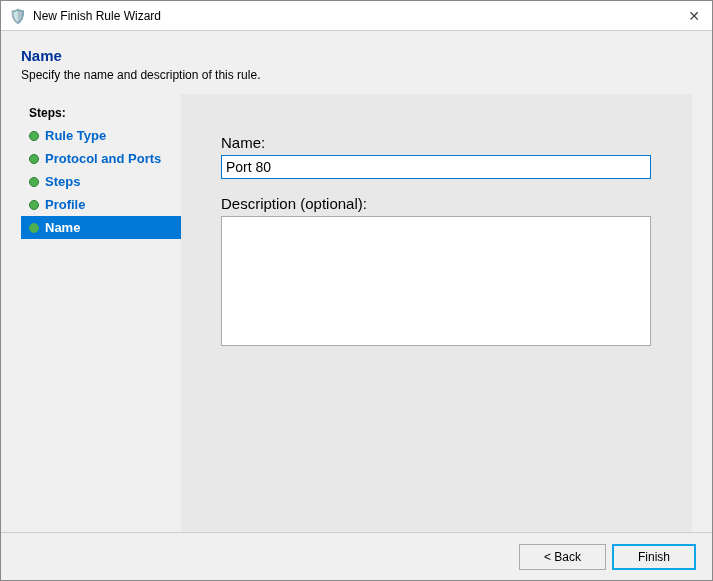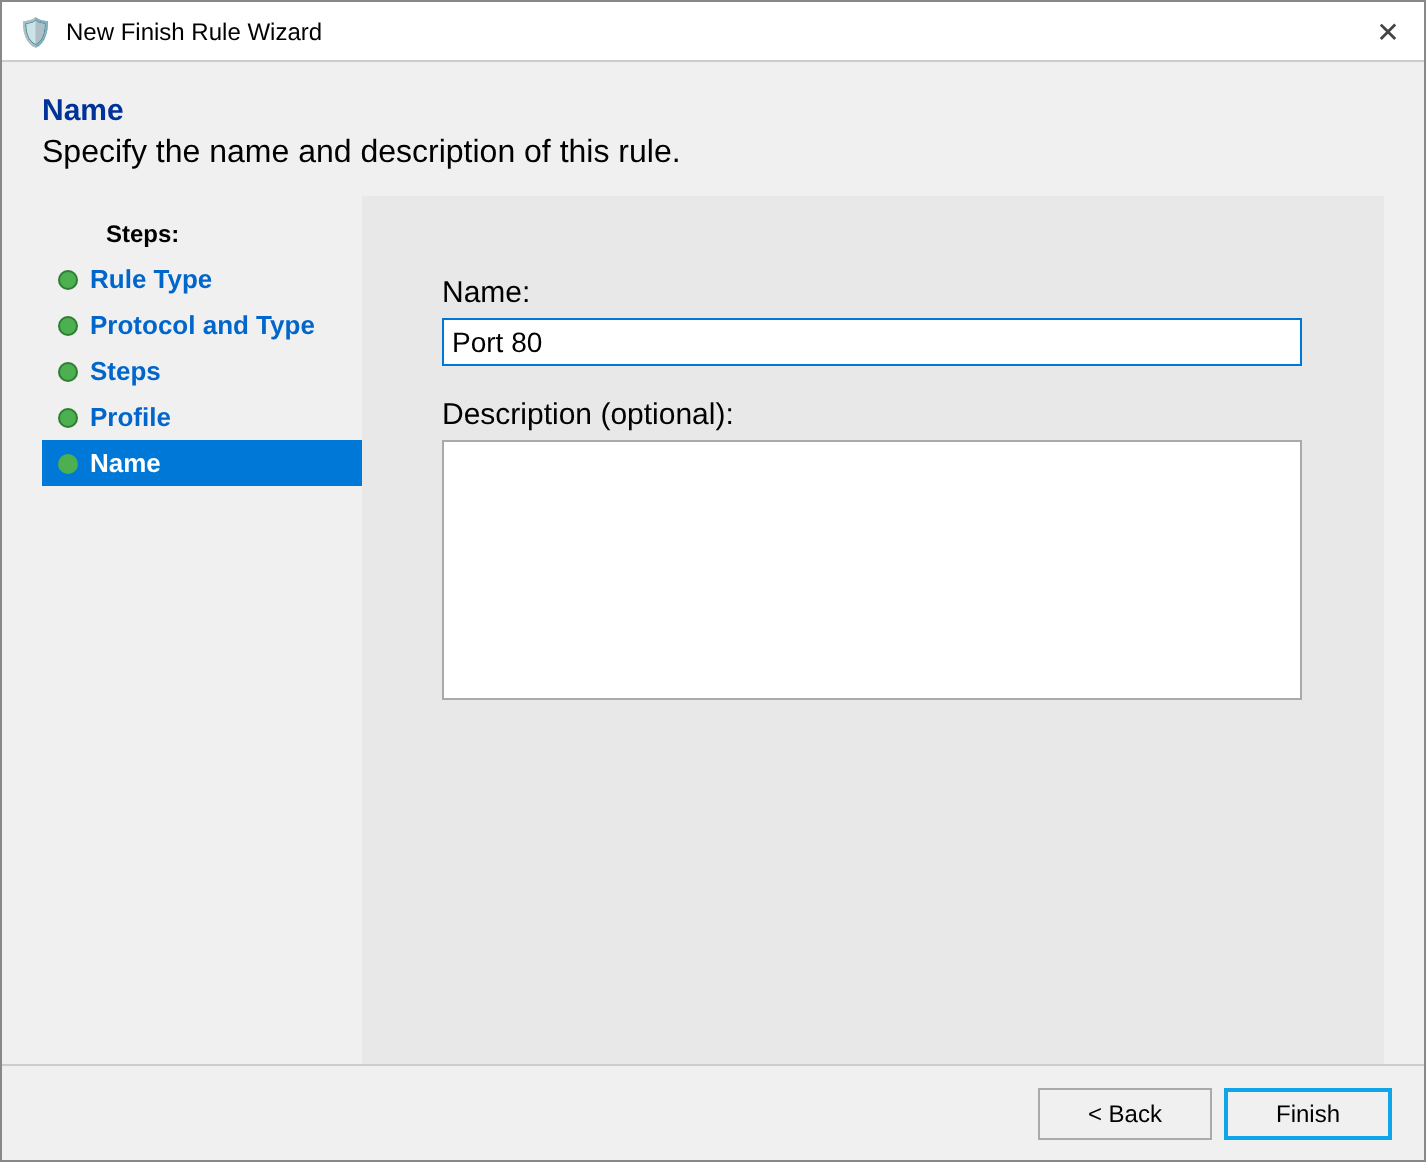--- a/index.html
+++ b/index.html
@@ -65,21 +65,21 @@
     }
 
     .page-title {
       font-size: 15px;
       font-weight: bold;
       color: #003399;
       margin-bottom: 4px;
     }
 
     .page-subtitle {
-      font-size: 16px;
+      font-size: 12px;
       color: #000;
       margin-bottom: 12px;
     }
 
     .main-layout {
       flex: 1;
       display: flex;
       overflow: hidden;
     }
 
@@ -88,21 +88,20 @@
       background: #f0f0f0;
       flex-shrink: 0;
       padding: 8px 0;
     }
 
     .steps-label {
       font-weight: bold;
       font-size: 12px;
       padding: 4px 8px;
       color: #000;
-      margin-left: 24px;
     }
 
     .step-item {
       display: flex;
       align-items: center;
       padding: 4px 8px;
       cursor: default;
       color: #0066cc;
       font-size: 12px;
       font-weight: bold;
@@ -229,21 +228,21 @@
 
       <div class="steps-panel">
         <div class="steps-label">Steps:</div>
 
         <div class="step-item">
           <span class="step-dot"></span>
           <span>Rule Type</span>
         </div>
         <div class="step-item">
           <span class="step-dot"></span>
-          <span>Protocol and Type</span>
+          <span>Protocol and Ports</span>
         </div>
         <div class="step-item">
           <span class="step-dot"></span>
           <span>Steps</span>
         </div>
         <div class="step-item">
           <span class="step-dot"></span>
           <span>Profile</span>
         </div>
         <div class="step-item active">

